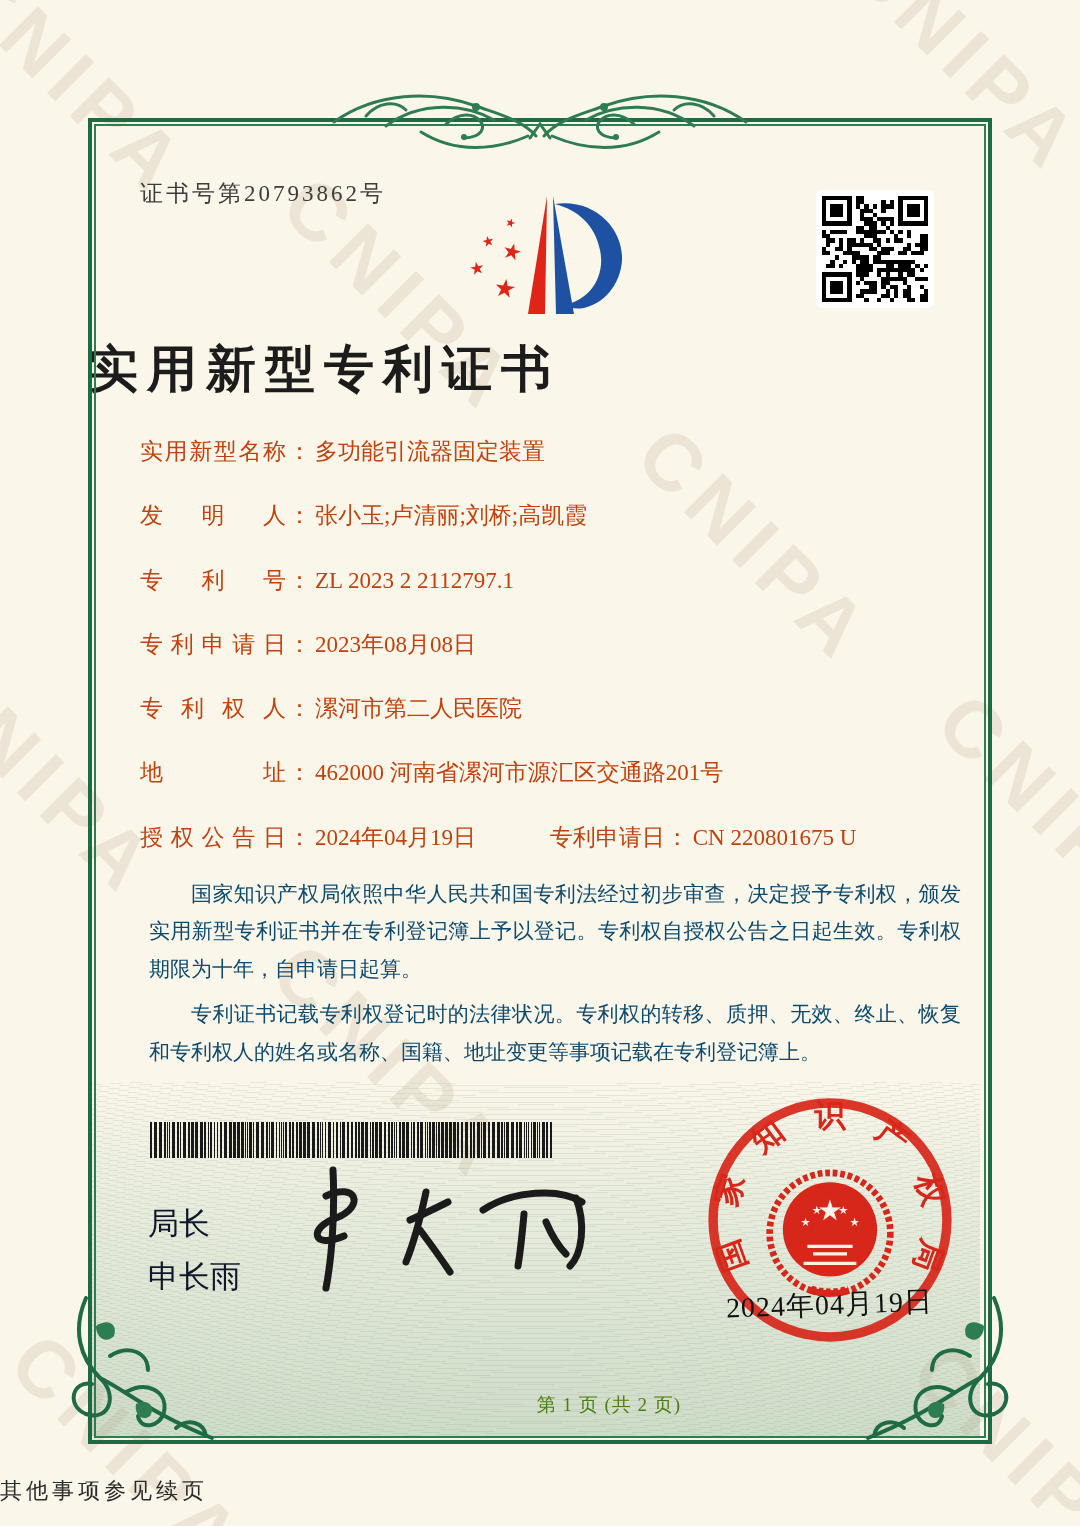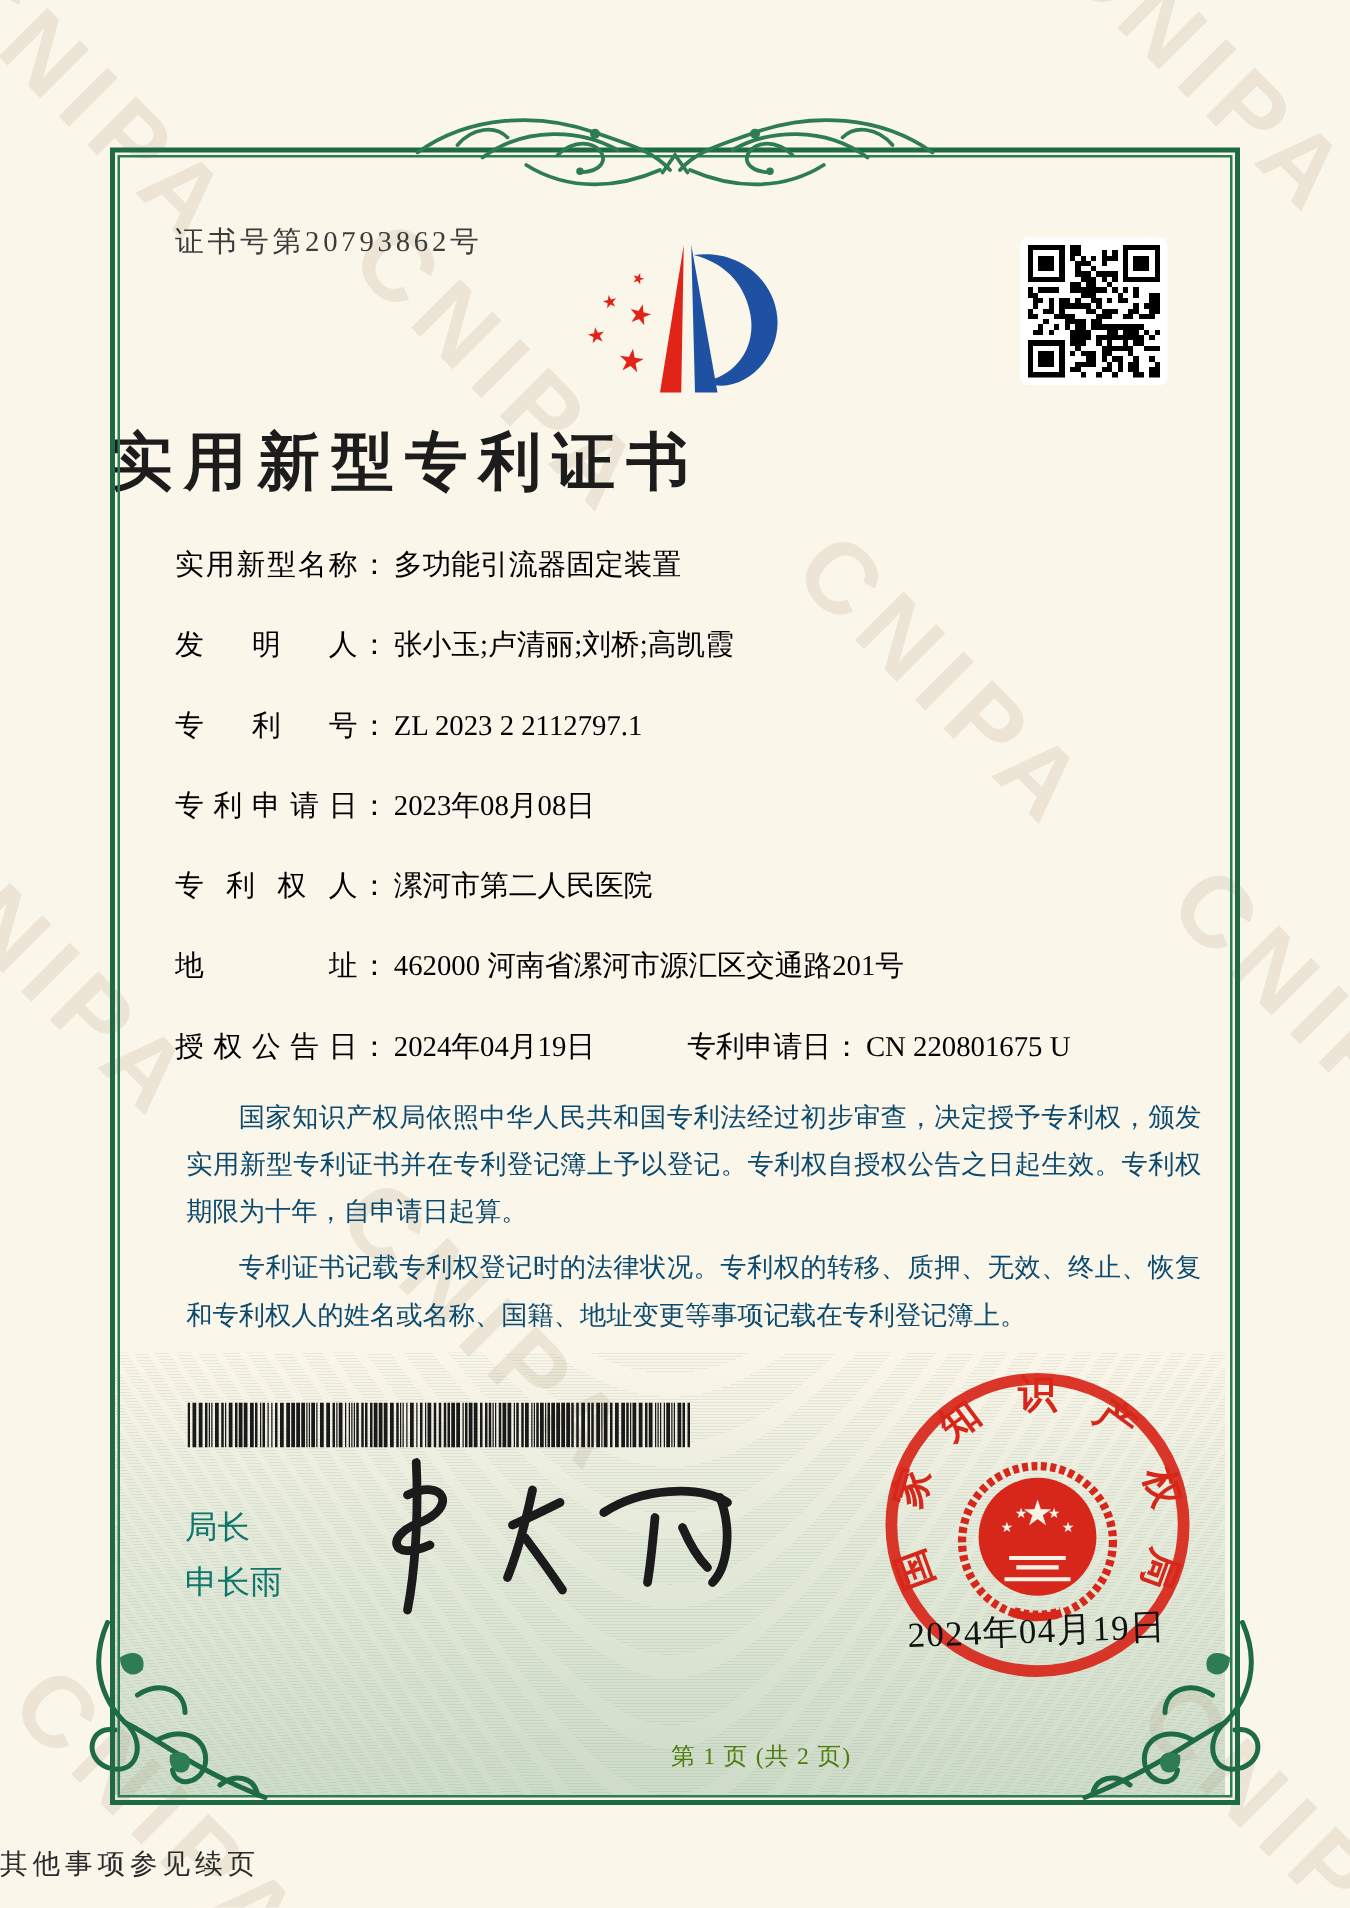--- a/index.html
+++ b/index.html
@@ -34,39 +34,39 @@
   }
   .logo{position:absolute;left:448px;top:182px;width:200px;height:142px;z-index:4;}
   .qr{
     position:absolute;left:816px;top:190px;width:118px;height:118px;z-index:4;
     background:#fff;border-radius:6px;padding:6px;box-sizing:border-box;
   }
   .title{
     position:absolute;left:88px;top:336px;width:896px;z-index:4;
     text-align:left;font-size:50px;font-weight:700;letter-spacing:9px;color:#1c1c1c;
   }
-  .frow{position:absolute;left:140px;z-index:4;font-size:23px;color:#000000;white-space:nowrap;}
+  .frow{position:absolute;left:140px;z-index:4;font-size:23px;color:#c2410c;white-space:nowrap;}
   .fgroup{display:inline-flex;align-items:baseline;}
   .flabel{
     display:inline-block;width:146px;text-align:justify;text-align-last:justify;
   }
   .flabel2{display:inline-block;width:114px;text-align:justify;text-align-last:justify;}
   .fcolon{margin:0 4px 0 2px;}
   .fvalue{}
   .col2{margin-left:68px;}
   .paras{
     position:absolute;left:149px;top:876px;width:812px;z-index:4;
     font-size:21px;line-height:1.78;color:#0c4a6e;text-align:justify;
   }
   .paras p{margin:0 0 8px 0;text-indent:2em;}
   .barcode{position:absolute;left:150px;top:1122px;width:410px;height:36px;z-index:4;}
   .signerblock{
     position:absolute;left:148px;top:1200px;z-index:4;
-    font-family:Liberation Serif, serif;
-    font-size:26px;color:#0f766e;line-height:1.7;
+    font-family:Liberation Mono, monospace;
+    font-size:31px;color:#0f172a;line-height:1.7;
   }
   .signature{position:absolute;left:278px;top:1162px;width:310px;height:135px;z-index:4;}
   .seal{position:absolute;left:698px;top:1088px;width:264px;height:264px;z-index:5;}
   .sealdate{
     position:absolute;left:726px;top:1286px;z-index:6;
     font-size:28px;color:#111;letter-spacing:1px;transform:rotate(-2deg);
   }
   .pagenote{
     position:absolute;left:88px;top:1392px;width:1042px;text-align:center;z-index:4;
     font-size:19px;color:#4d7c0f;letter-spacing:1px;

